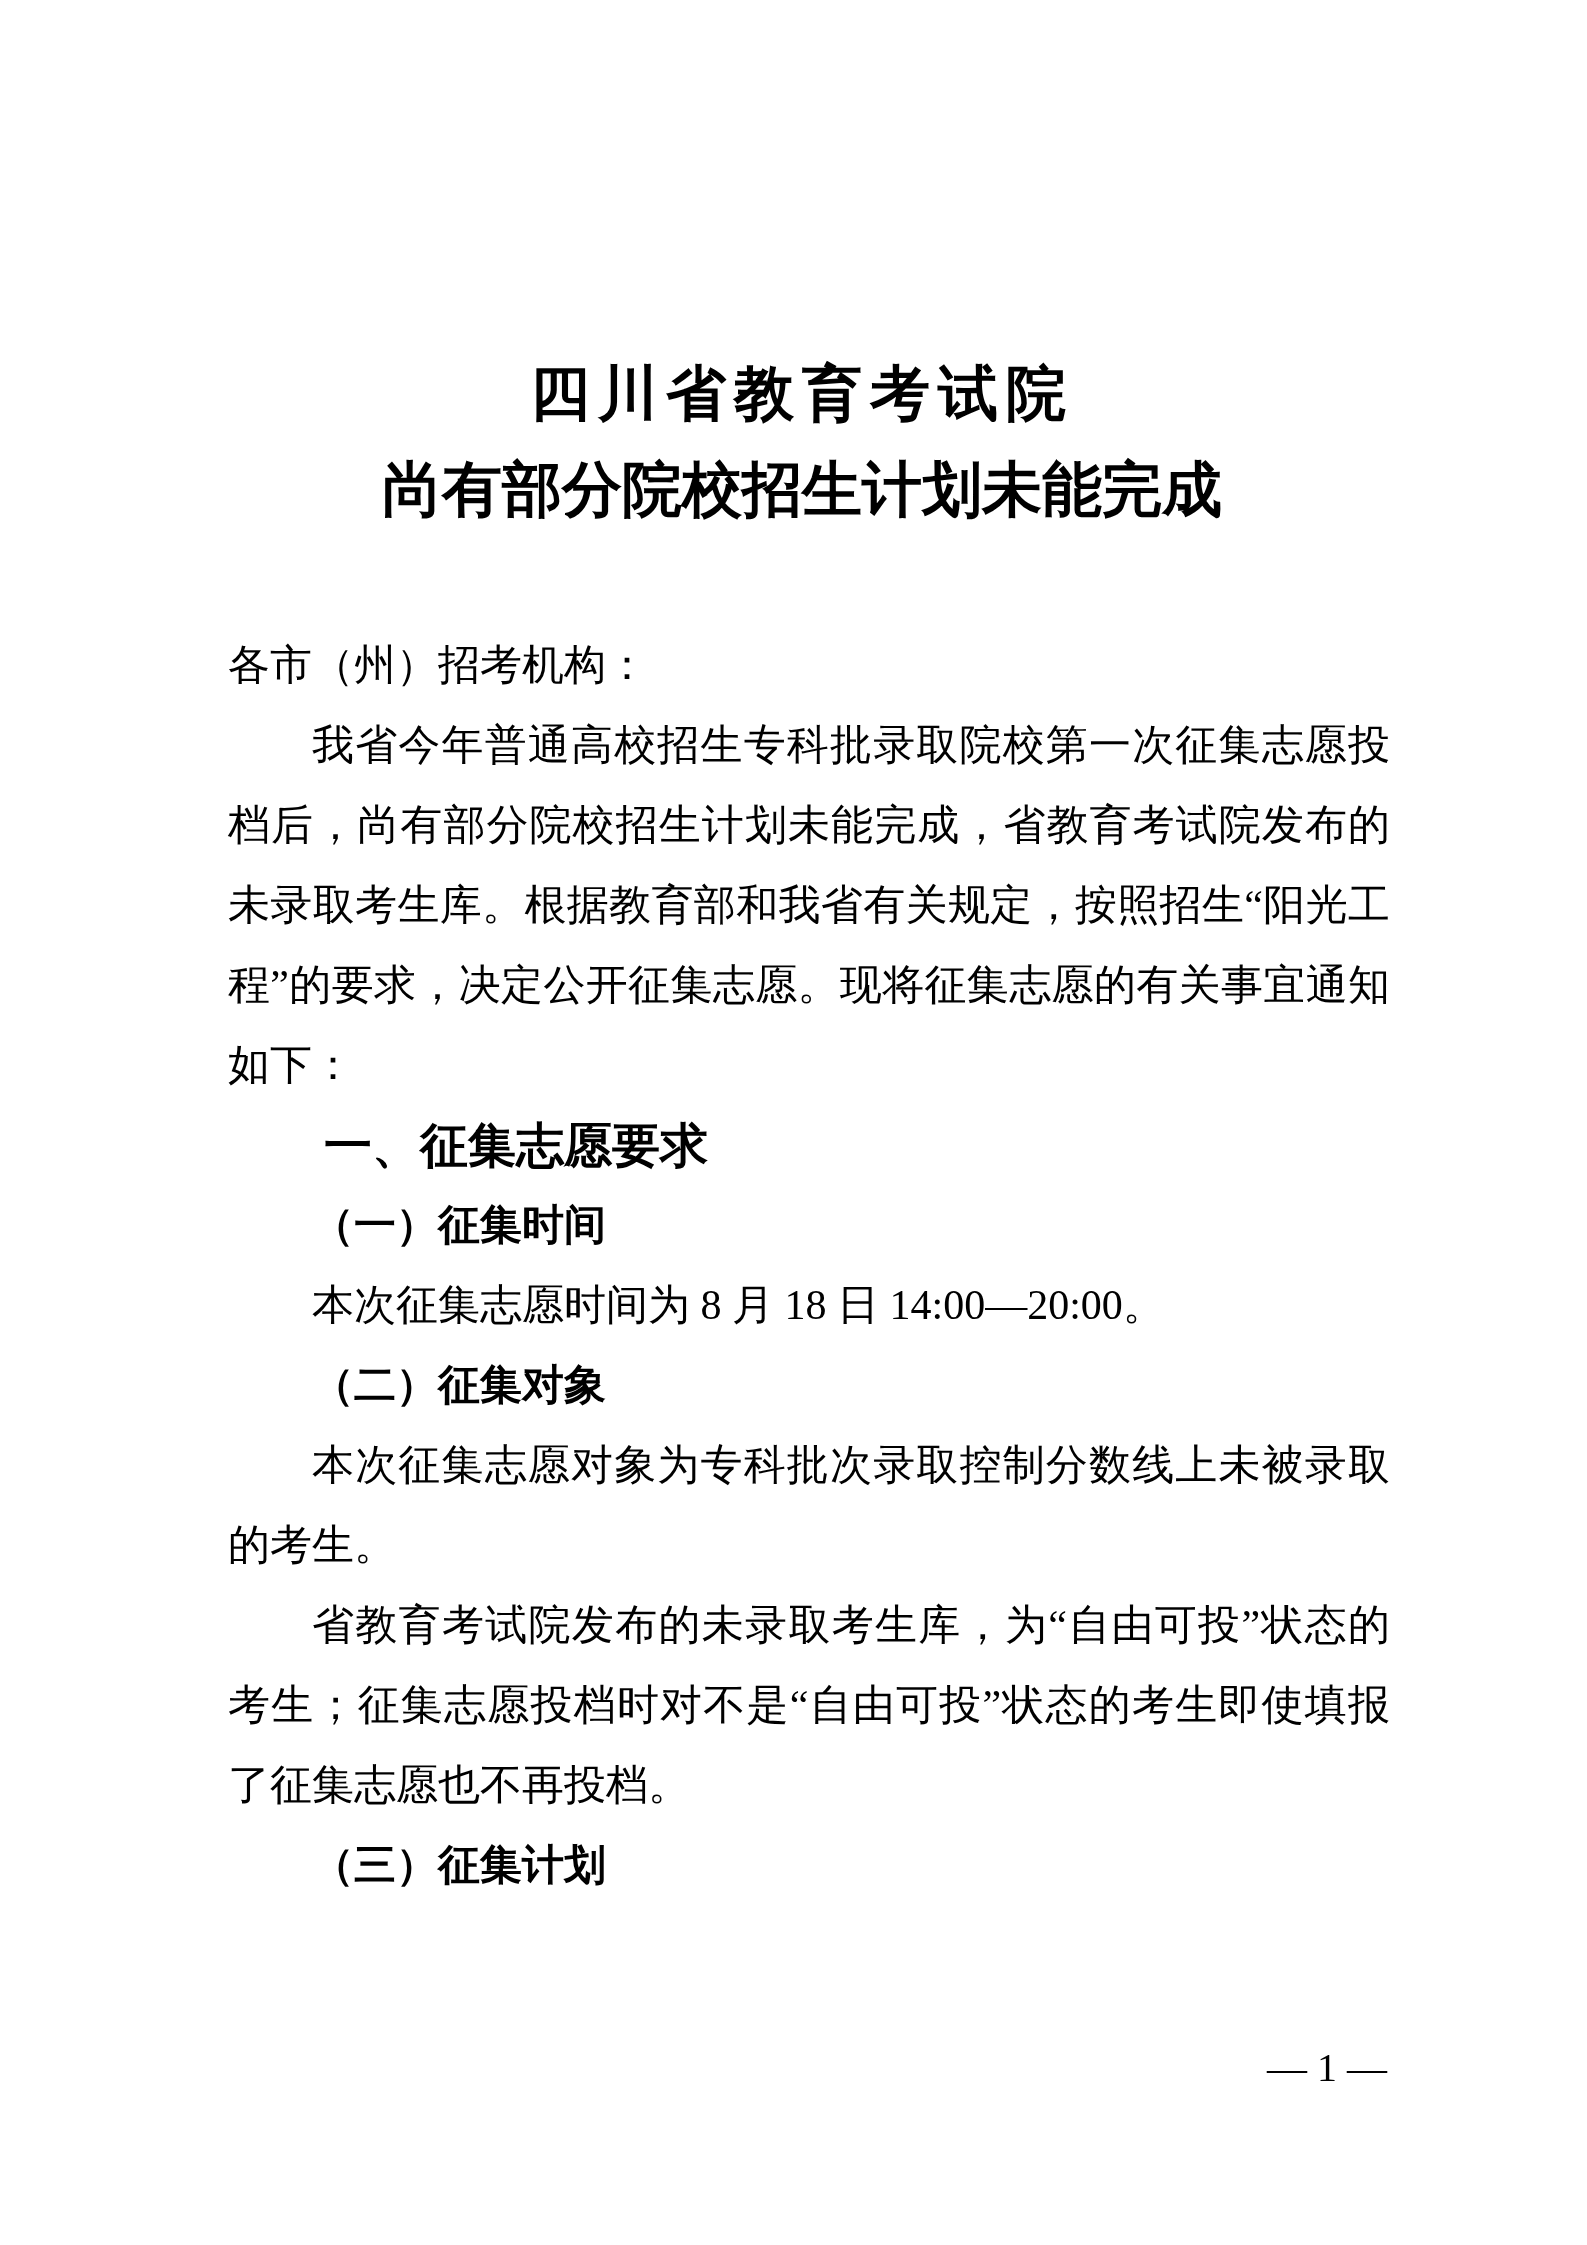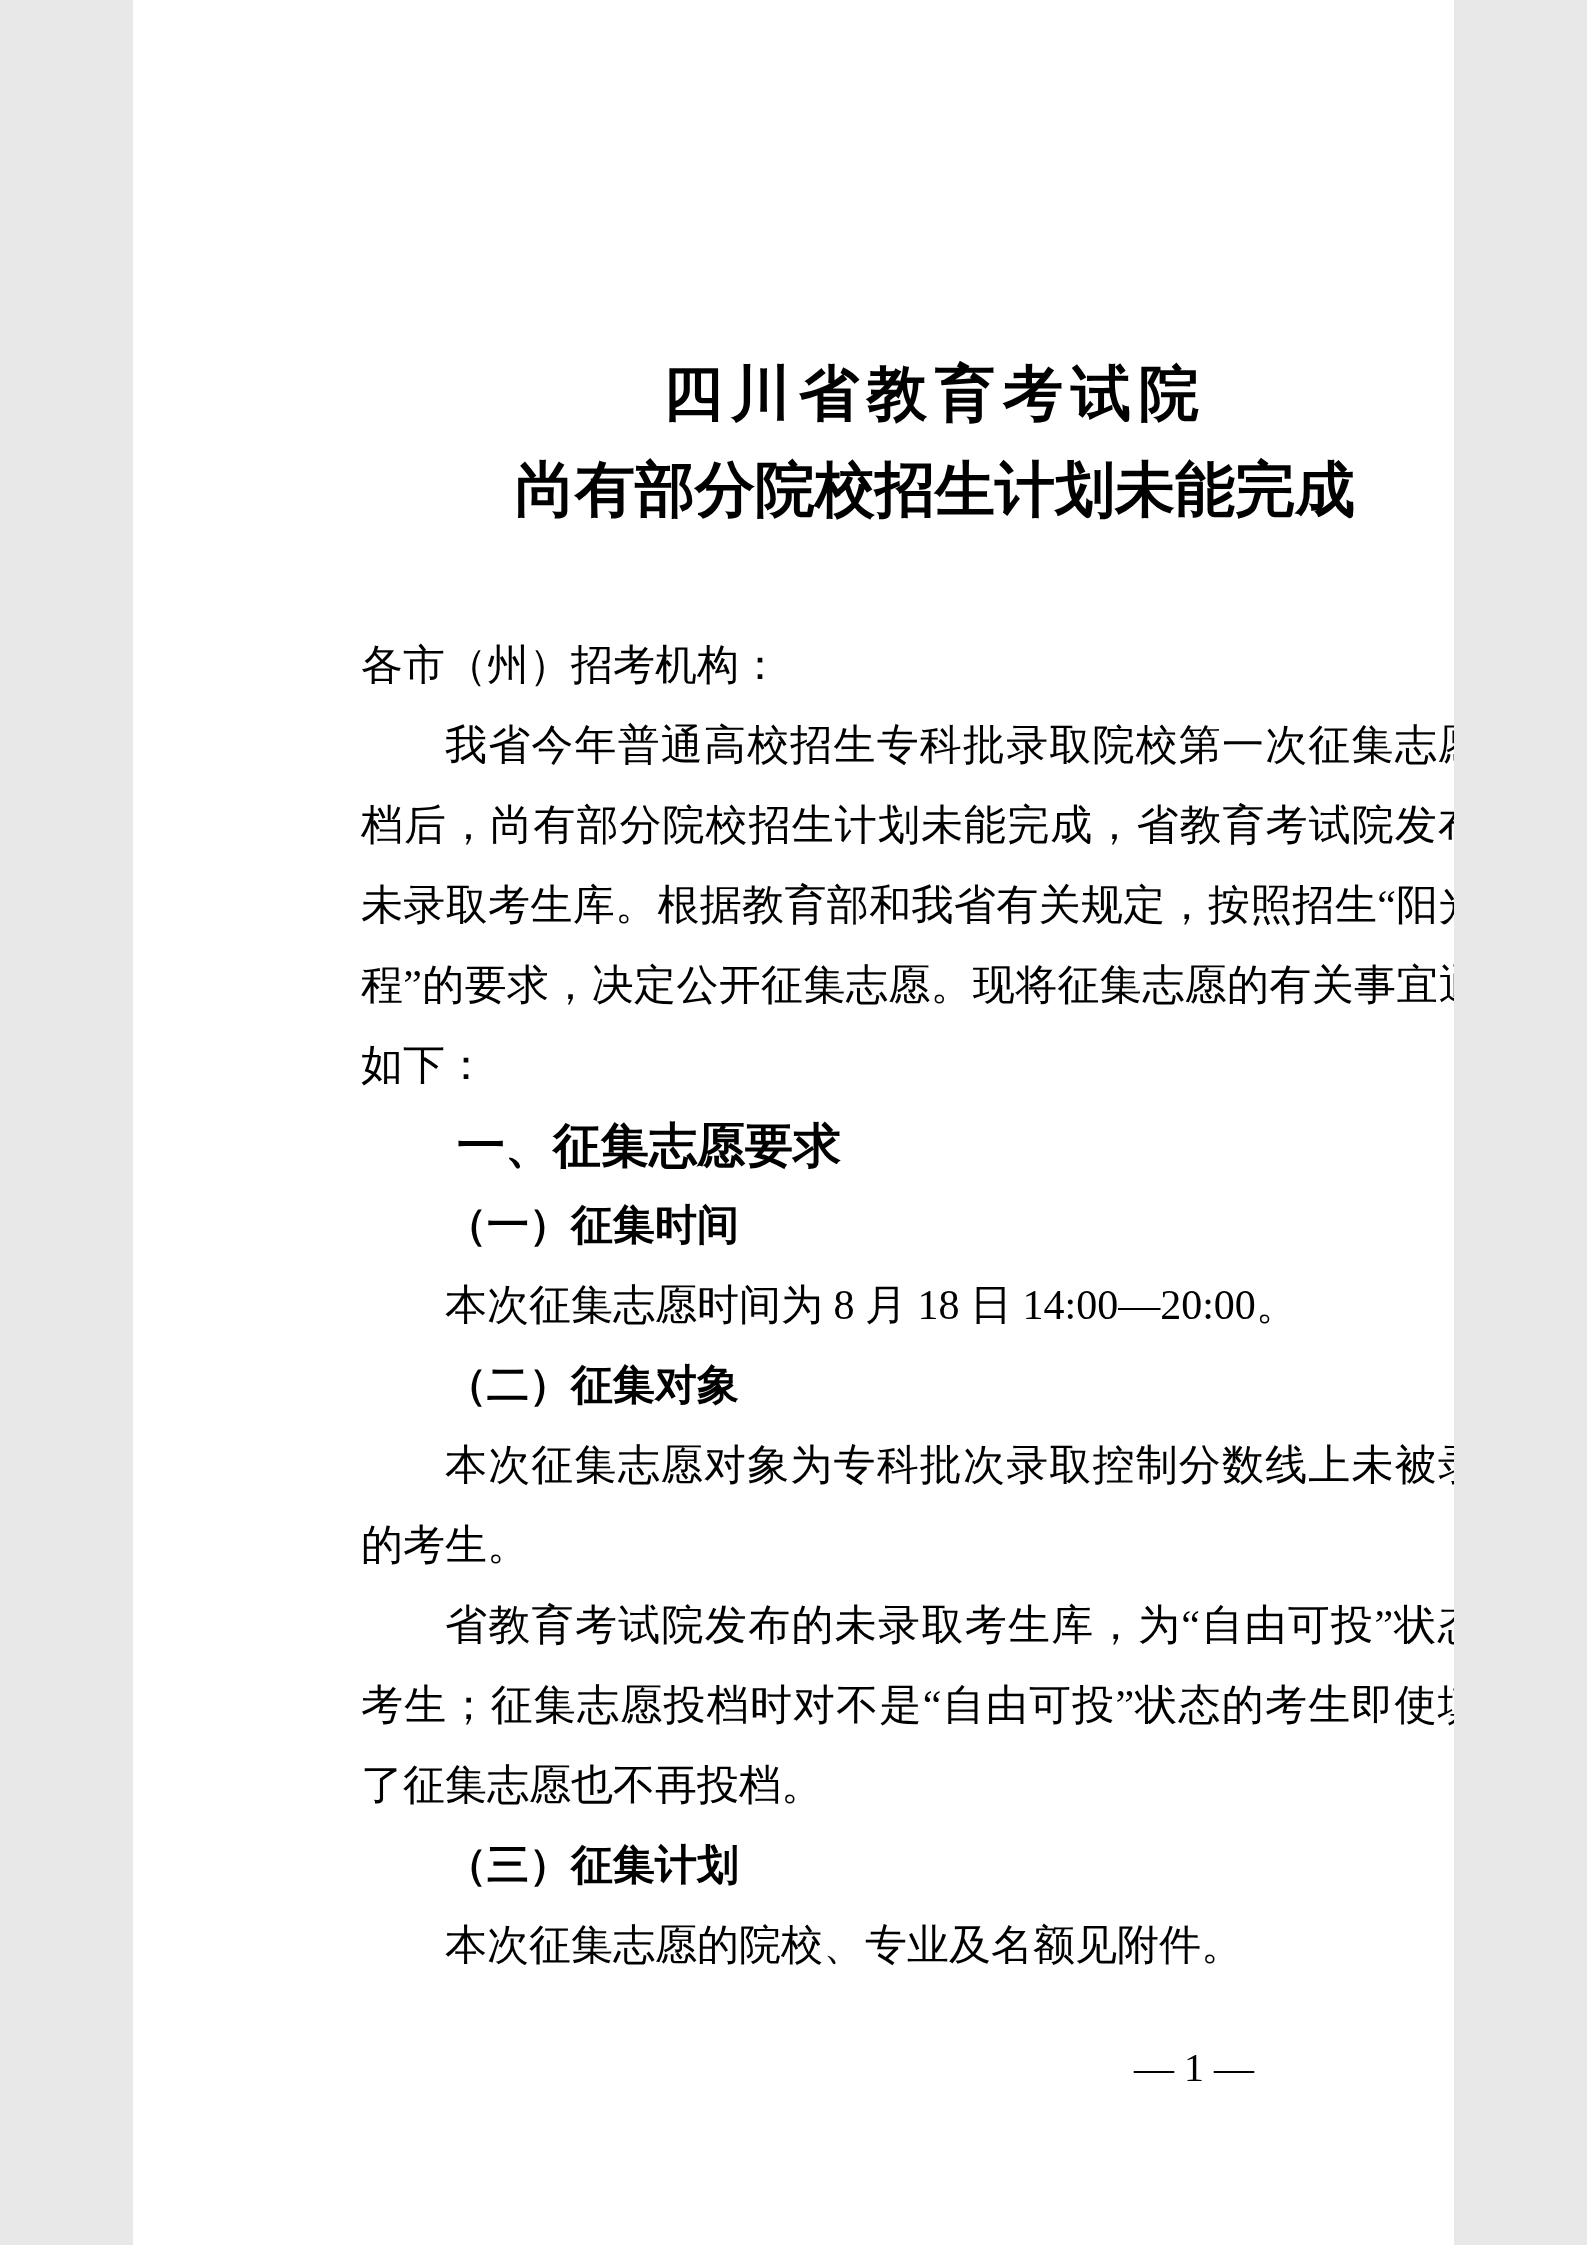--- a/index.html
+++ b/index.html
@@ -3,21 +3,21 @@
 <meta charset="utf-8">
 <title>Notice</title>
 <style>
   html, body {
     margin: 0;
     padding: 0;
     background: #e8e8e8;
   }
   .page {
     position: relative;
-    width: 1321px;
+    width: 1587px;
     height: 2245px;
     margin: 0 auto;
     background: #ffffff;
     color: #000000;
     overflow: hidden;
     font-family: "Liberation Serif", "DejaVu Serif", serif;
   }
   .content {
     position: absolute;
     left: 214px;
@@ -92,19 +92,18 @@
       <div class="h1">一、征集志愿要求</div>
 
       <div class="h2">（一）征集时间</div>
       <div class="para">本次征集志愿时间为 8 月 18 日 14:00—20:00。</div>
 
       <div class="h2">（二）征集对象</div>
       <div class="para">本次征集志愿对象为专科批次录取控制分数线上未被录取的考生。</div>
       <div class="para">省教育考试院发布的未录取考生库，为“自由可投”状态的考生；征集志愿投档时对不是“自由可投”状态的考生即使填报了征集志愿也不再投档。</div>
 
       <div class="h2">（三）征集计划</div>
-      <div class="para">本次征集志愿的院校、专业及名额见附件。</div>
     </div>
 
   </div>
 
   <div class="page-number">— 1 —</div>
 </div>
 
 </body></html>

